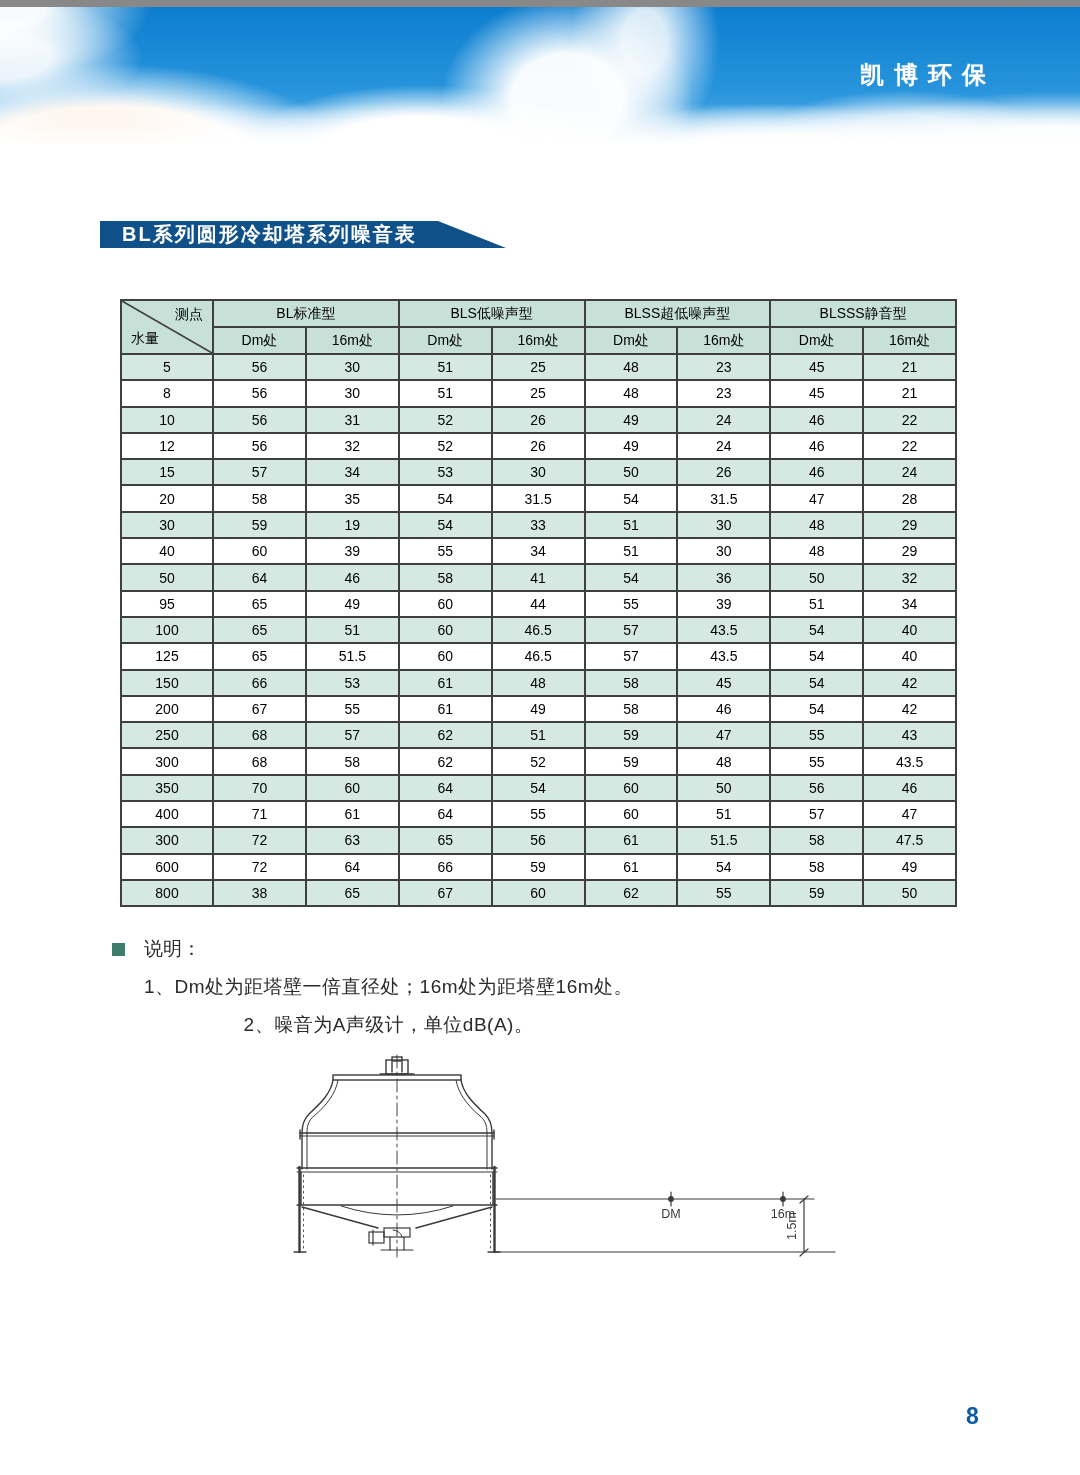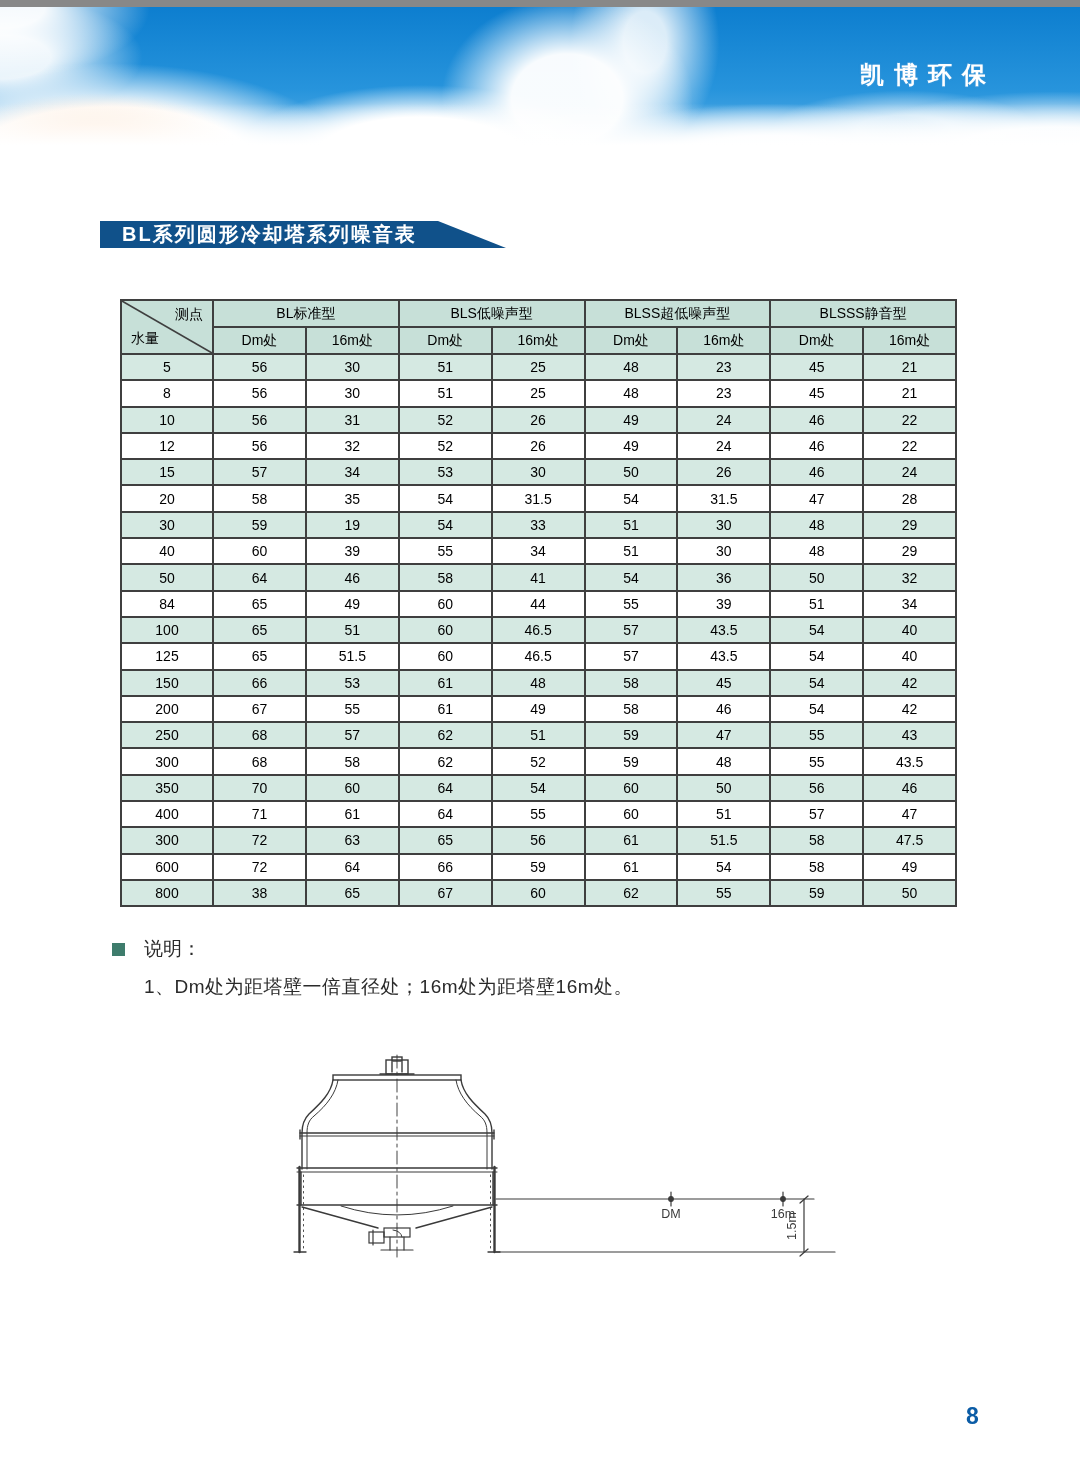--- a/index.html
+++ b/index.html
@@ -221,21 +221,21 @@
           <td>64</td>
           <td>46</td>
           <td>58</td>
           <td>41</td>
           <td>54</td>
           <td>36</td>
           <td>50</td>
           <td>32</td>
         </tr>
         <tr>
-          <td>84</td>
+          <td>95</td>
           <td>65</td>
           <td>49</td>
           <td>60</td>
           <td>44</td>
           <td>55</td>
           <td>39</td>
           <td>51</td>
           <td>34</td>
         </tr>
         <tr>
@@ -361,20 +361,21 @@
         </tr>
       </tbody>
   </table>
 
   <div class="notes">
     <div class="notes-heading">
       <span class="bullet"></span>
       <span>说明：</span>
     </div>
     <div class="note-item">1、Dm处为距塔壁一倍直径处；16m处为距塔壁16m处。</div>
+    <div class="note-item">2、噪音为A声级计，单位dB(A)。</div>
   </div>
 
   <svg class="diagram" width="560" height="215" viewBox="0 0 560 215" fill="none" stroke="#3a3a3a" stroke-width="1.4" stroke-linecap="round">
 
     <line x1="114" y1="6" x2="114" y2="208" stroke="#555" stroke-width="1.1" stroke-dasharray="13 4 3 4"></line>
 
     <g>
       <rect x="109" y="8" width="10" height="4"></rect>
       <rect x="103" y="11" width="22" height="14"></rect>
       <line x1="109" y1="13" x2="109" y2="23"></line>

